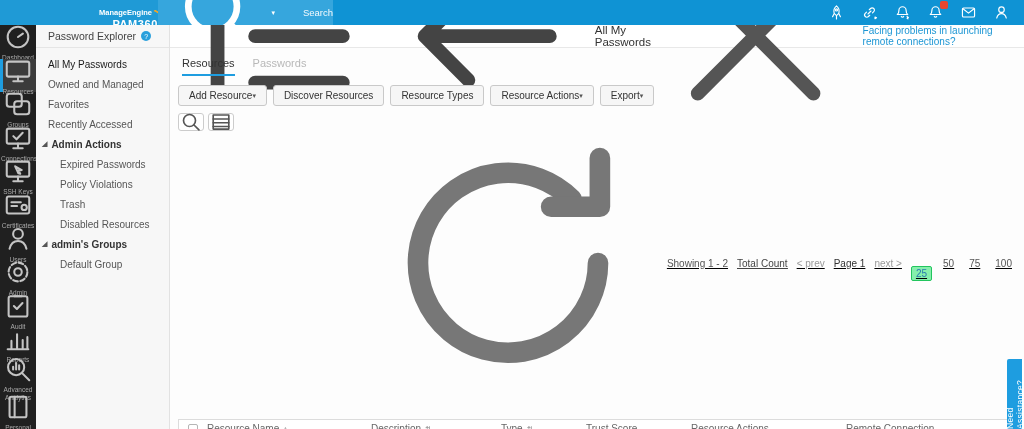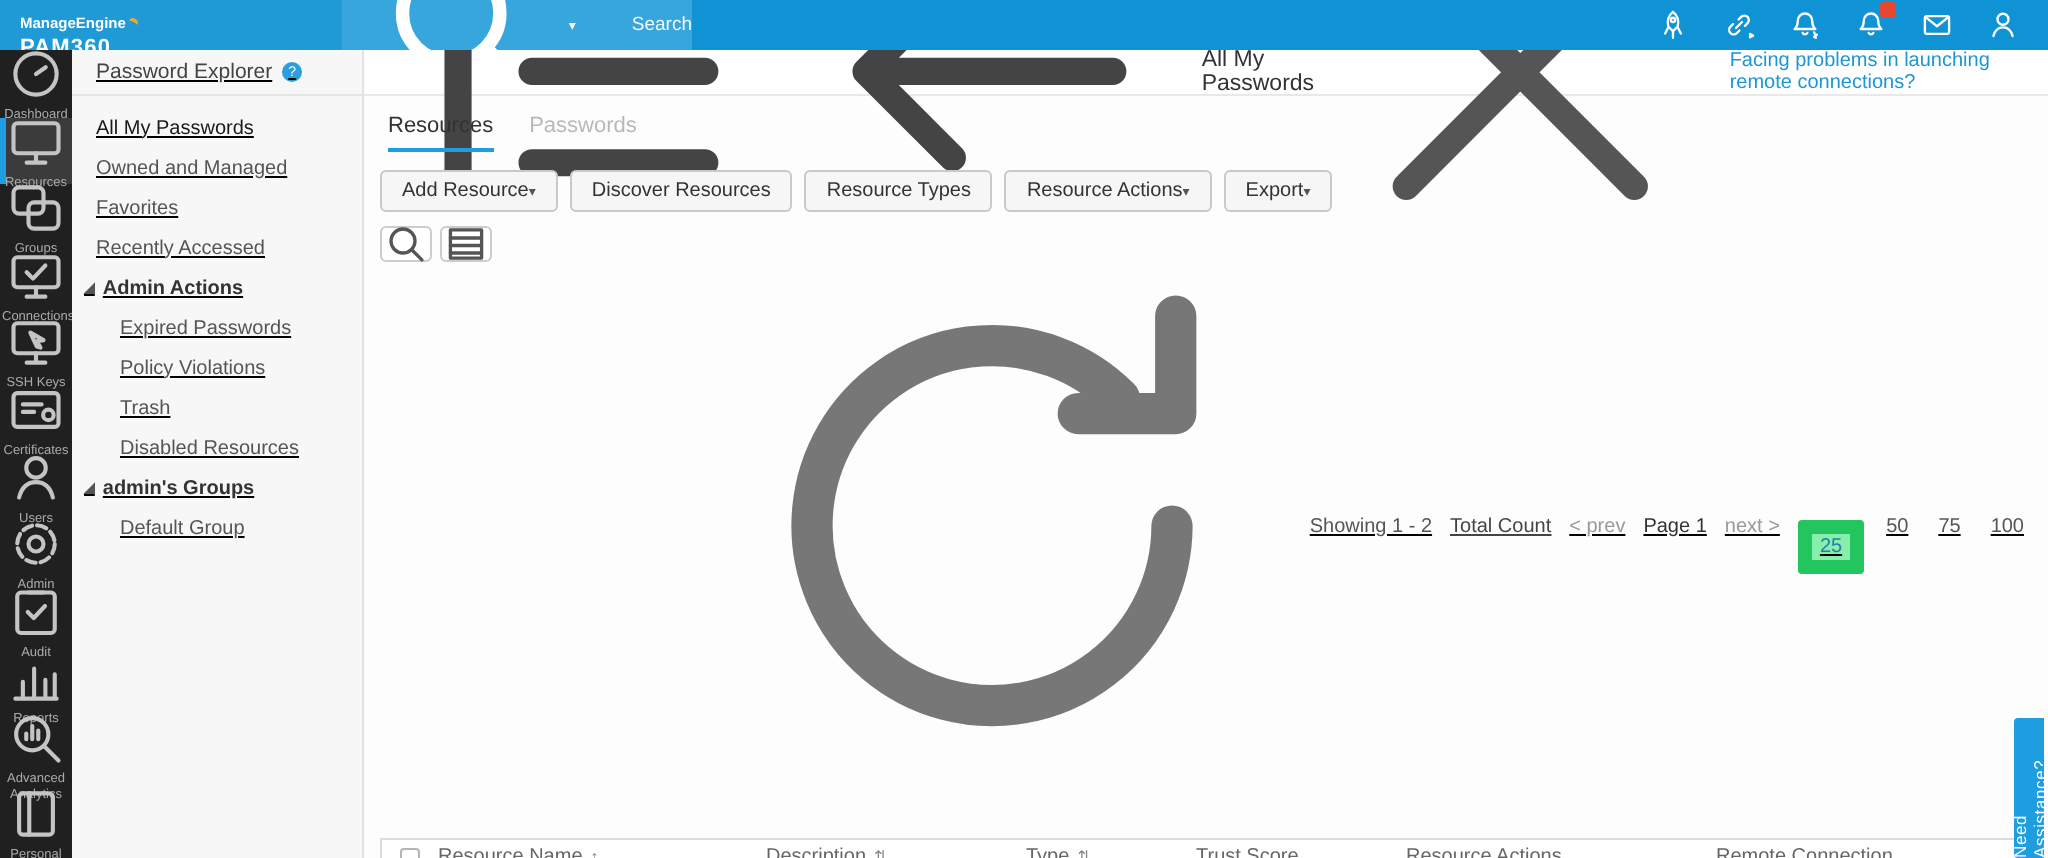--- a/index.html
+++ b/index.html
@@ -1,21 +1,21 @@
 <!DOCTYPE html>
 <html><head>
 <meta charset="utf-8">
 <style>
   * { margin:0; padding:0; box-sizing:border-box; }
   html,body { width:1024px; height:429px; overflow:hidden; background:#fff;
               font-family:"Liberation Sans", sans-serif; }
 
   
   .topbar { position:absolute; top:0; left:0; width:1024px; height:25px; display:flex; }
-  .brand { width:171px; background:#1f9ad6; color:#fff; padding:2px 0 0 10px; line-height:1; }
+  .brand { width:158px; background:#1f9ad6; color:#fff; padding:2px 0 0 10px; line-height:1;text-align:right; }
   .brand .l1 { font-size:7.5px; font-weight:bold; display:inline-block; }
   .swoosh { display:inline-block; width:5px; height:5px; border-top:2px solid #f5a623;
             border-radius:50% 50% 0 0; transform:rotate(28deg); margin-left:1px; }
   .brand .l2 { font-size:11px; font-weight:bold; letter-spacing:.6px; margin-top:1px; }
   .searchbar { width:175px; background:#36a6dd; color:#fff; display:flex; align-items:center;
                gap:4px; padding-left:12px; cursor:text; }
   .searchbar svg { width:12px; height:12px; stroke:#fff; }
   .searchbar .caret { font-size:7px; margin-right:8px; }
   .searchbar .ph { font-size:9.5px; opacity:.95;margin-left:16px; }
   .topbar-rest { flex:1; background:#0f93d4; display:flex; align-items:center;
@@ -32,22 +32,22 @@
   
   .rail { width:36px; background:#202020; display:flex; flex-direction:column; }
   .rail-item { height:33.6px; display:flex; flex-direction:column; align-items:center;
                justify-content:center; gap:2px; color:#aaa; cursor:pointer;
                border-left:3px solid transparent; padding-right:3px; }
   .rail-item svg { width:14px; height:14px; stroke:#c4c4c4; }
   .rail-item .lbl { font-size:6.5px; text-align:center; line-height:1.15; max-width:34px; }
   .rail-item.active { background:#3b3b3b; border-left-color:#1e9de0; }
 
   
-  .explorer { width:146px; background:#f7f7f7; border-right:1px solid #e2e2e2;
-              display:flex; flex-direction:column;text-decoration:underline; }
+  .explorer { width:134px; background:#f7f7f7; border-right:1px solid #e2e2e2;
+              display:flex; flex-direction:column; }
   .exp-title { height:23px; display:flex; align-items:center; gap:5px; padding-left:12px;
                border-bottom:1px solid #e5e5e5; font-size:10.5px; color:#444; }
   .help-dot { width:10px; height:10px; border-radius:50%; background:#2ba0dc; color:#fff;
               font-size:7px; display:flex; align-items:center; justify-content:center; cursor:pointer; }
   .exp-list { padding-top:6px; }
   .exp-item { font-size:10px; color:#555; padding:4.5px 4px 4.5px 12px; cursor:pointer;
               display:flex; align-items:center; gap:4px; white-space:nowrap; }
   .exp-item.lvl1 { padding-left:24px; }
   .exp-item.hdr { font-weight:bold; color:#333; padding-left:6px; }
   .exp-item.active { color:#1a1a1a; }
@@ -77,21 +77,21 @@
   .minibtns { display:flex; gap:4px; }
   .minibtn { width:26px; height:18px; background:#fff; border:1px solid #ccc; border-radius:3px;
              display:flex; align-items:center; justify-content:center; cursor:pointer; }
   .minibtn svg { width:11px; height:11px; stroke:#555; }
   .pager { margin-left:auto; display:flex; align-items:center; gap:9px; font-size:10px; color:#555; }
   .pager svg { width:11px; height:11px; stroke:#777; cursor:pointer; }
   .pg-link { text-decoration:underline; cursor:pointer; color:#444; }
   .pg-nav { color:#999; cursor:pointer; }
   .pg-cur { color:#333; }
   .pg-size { color:#555; cursor:pointer; padding:1px 4px; }
-  .pg-size.sel { background:#86efac; border:7px solid #22c55e; border-radius:2px; color:#2a7ab0;margin-top:21px; }
+  .pg-size.sel { background:#86efac; border:1px solid #22c55e; border-radius:2px; color:#2a7ab0;margin-top:21px; }
 
   .tablewrap { margin:6px 8px 0 8px; border:1px solid #dcdcdc; background:#fff; }
   table { width:100%; border-collapse:collapse; table-layout:fixed; font-size:10px; }
   th { height:18px; font-weight:normal; color:#666; text-align:left; white-space:nowrap;
        border-bottom:1px solid #e4e4e4; }
   .sortg { font-size:8px; color:#888; margin-left:4px; cursor:pointer; }
   .cb { display:inline-block; width:10px; height:10px; border:1px solid #b5b5b5; border-radius:2px;
         background:#fff; cursor:pointer; vertical-align:middle; margin-left:9px; }
 
   .assist { position:absolute; right:2px; bottom:0; width:15px; height:70px; background:#1e9de0;

